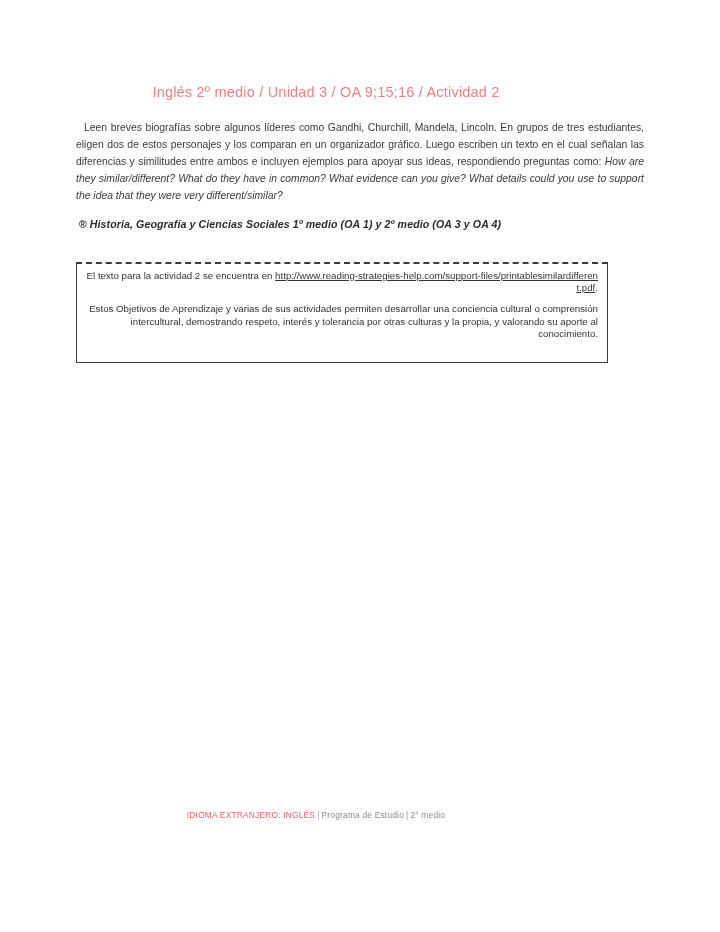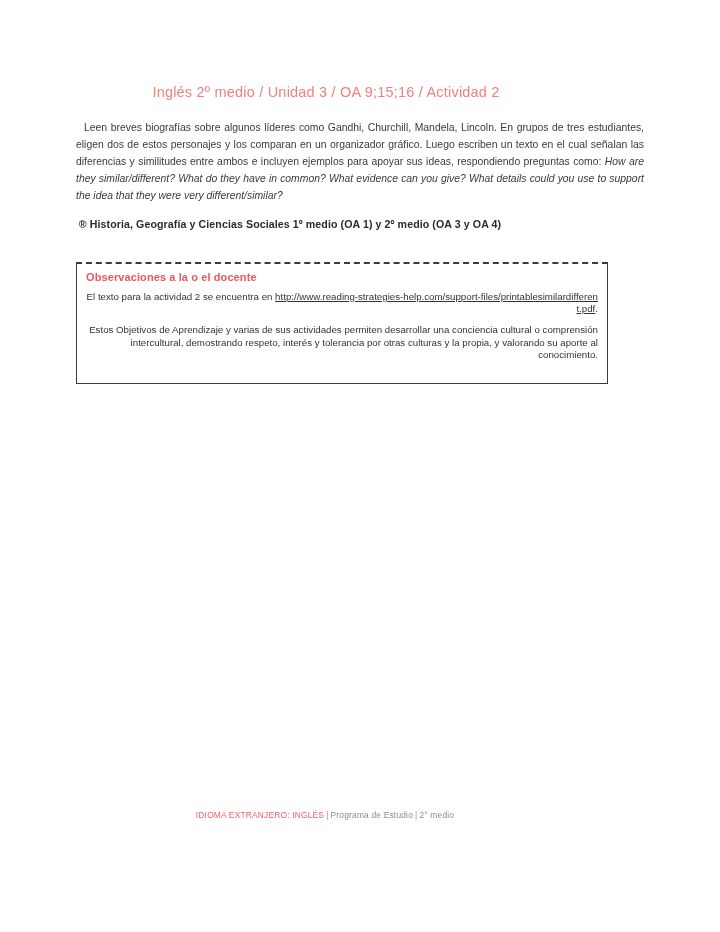--- a/index.html
+++ b/index.html
@@ -56,20 +56,21 @@
   .oa-ref {
     position: absolute;
     top: 218px;
     left: 0;
     width: 580px;
     text-align: center;
     font-size: 10.6px;
     font-weight: bold;
     color: #2b2b2b;
     letter-spacing: 0.1px;
+    font-style: italic;
   }
 
   
   .obs-box {
     position: absolute;
     top: 262px;
     left: 76px;
     width: 532px;
     border: 1px solid #3b3b3b;
     border-top: 2px dashed #3b3b3b;
@@ -101,41 +102,39 @@
 
   
   .footer {
     position: absolute;
     top: 810px;
     left: 0;
     width: 632px;
     text-align: center;
     font-size: 8.4px;
     letter-spacing: 0.2px;
-    padding-left: 9px;
   }
   .footer .f-subject { color: #ef5f63; }
   .footer .f-sep { color: #9a9a9a; padding: 0 2px; }
   .footer .f-rest { color: #8c8c8c; }
 </style>
 </head>
 <body>
 
 <div class="page">
 
   <div class="doc-title">Inglés 2º medio / Unidad 3 / OA 9;15;16 / Actividad 2</div>
 
   <div class="activity-body">
     <span class="lead-indent">Leen breves biografías sobre algunos líderes como Gandhi, Churchill, Mandela, Lincoln. En grupos de tres estudiantes, eligen dos de estos personajes y los comparan en un organizador gráfico. Luego escriben un texto en el cual señalan las diferencias y similitudes entre ambos e incluyen ejemplos para apoyar sus ideas, respondiendo preguntas como: </span><span class="q-italic">How are they similar/different? What do they have in common? What evidence can you give? What details could you use to support the idea that they were very different/similar?</span>
   </div>
 
   <div class="oa-ref">® Historia, Geografía y Ciencias Sociales 1º medio (OA 1) y 2º medio (OA 3 y OA 4)</div>
 
   <div class="obs-box">
-    <div class="obs-title">Observaciones a la o el docente</div>
 
     <p class="obs-para">
       <span>El texto para la actividad 2 se encuentra en </span><span class="obs-link">http://www.reading-strategies-help.com/support-files/printablesimilardifferent.pdf</span><span>.</span>
     </p>
 
     <p class="obs-para">Estos Objetivos de Aprendizaje y varias de sus actividades permiten desarrollar una conciencia cultural o comprensión intercultural, demostrando respeto, interés y tolerancia por otras culturas y la propia, y valorando su aporte al conocimiento.</p>
   </div>
 
   <div class="footer">
     <span class="f-subject">IDIOMA EXTRANJERO: INGLÉS</span><span class="f-sep">|</span><span class="f-rest">Programa de Estudio</span><span class="f-sep">|</span><span class="f-rest">2° medio</span>

